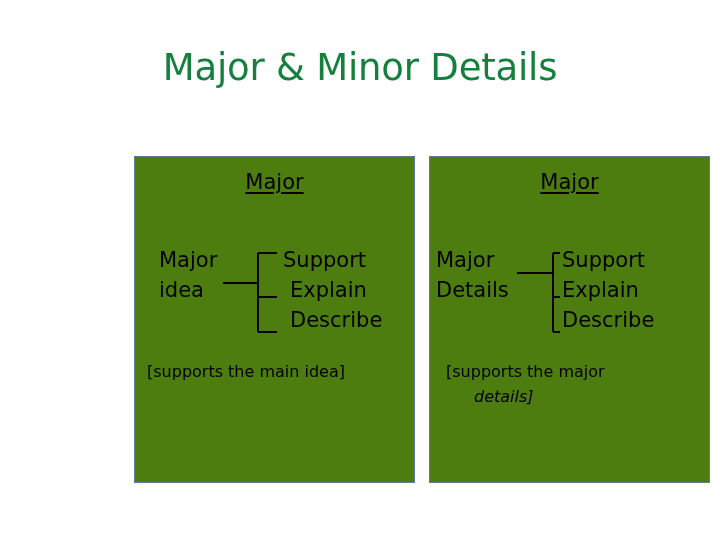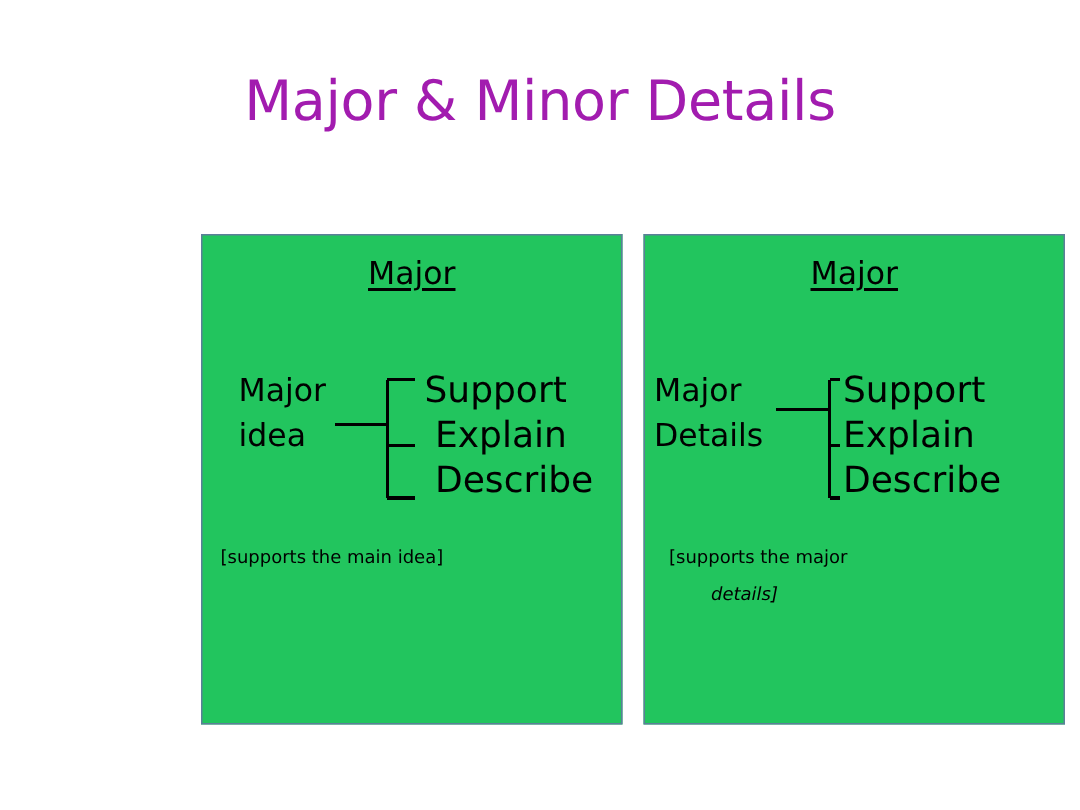--- a/index.html
+++ b/index.html
@@ -20,32 +20,32 @@
   .slide-title {
     position: absolute;
     left: 0;
     top: 46px;
     width: 720px;
     text-align: center;
     font-size: 37px;
     font-weight: 400;
     line-height: 44px;
     letter-spacing: -0.2px;
-    color: #a21caf;
+    color: #15803d;
     white-space: nowrap;
   }
 
   
   .panel {
     position: absolute;
     top: 156px;
     height: 327px;
     box-sizing: border-box;
     border: 1px solid #5c7f99;
-    background: #22c55e;
+    background: #4d7c0f;
   }
   .panel-left  { left: 134px; width: 281px; }
   .panel-right { left: 429px; width: 281px; }
 
   .panel-heading {
     position: absolute;
     top: 12px;
     left: 0;
     width: 100%;
     text-align: center;
@@ -72,21 +72,21 @@
     line-height: 30px;
     white-space: nowrap;
   }
   .stem-label .ln { display: block; }
 
   .panel-left .stem-label  { left: 24px; top: 6px; }
   .panel-right .stem-label { left: 6px;  top: 6px; }
 
   .branch-list {
     position: absolute;
-    font-size: 24px;
+    font-size: 21px;
     line-height: 30px;
     white-space: nowrap;
   }
   .panel-left .branch-list  { left: 148px; top: 6px; }
   .panel-right .branch-list { left: 132px; top: 6px; }
   .branch-list .ln { display: block; }
   .branch-list .ln.indent { padding-left: 7px; }
 
   
   .connector {
@@ -95,21 +95,21 @@
     top: 0;
     width: 100%;
     height: 112px;
     pointer-events: none;
   }
 
   
   .panel-note {
     position: absolute;
     top: 202px;
-    font-size: 12px;
+    font-size: 16px;
     line-height: 25px;
     white-space: nowrap;
   }
   .panel-left .panel-note  { left: 12px; }
   .panel-right .panel-note { left: 16px; }
   .panel-note .ln { display: block; }
   .panel-note .ln.indent { padding-left: 28px; font-style: italic; }
 </style>
 </head>
 <body>

